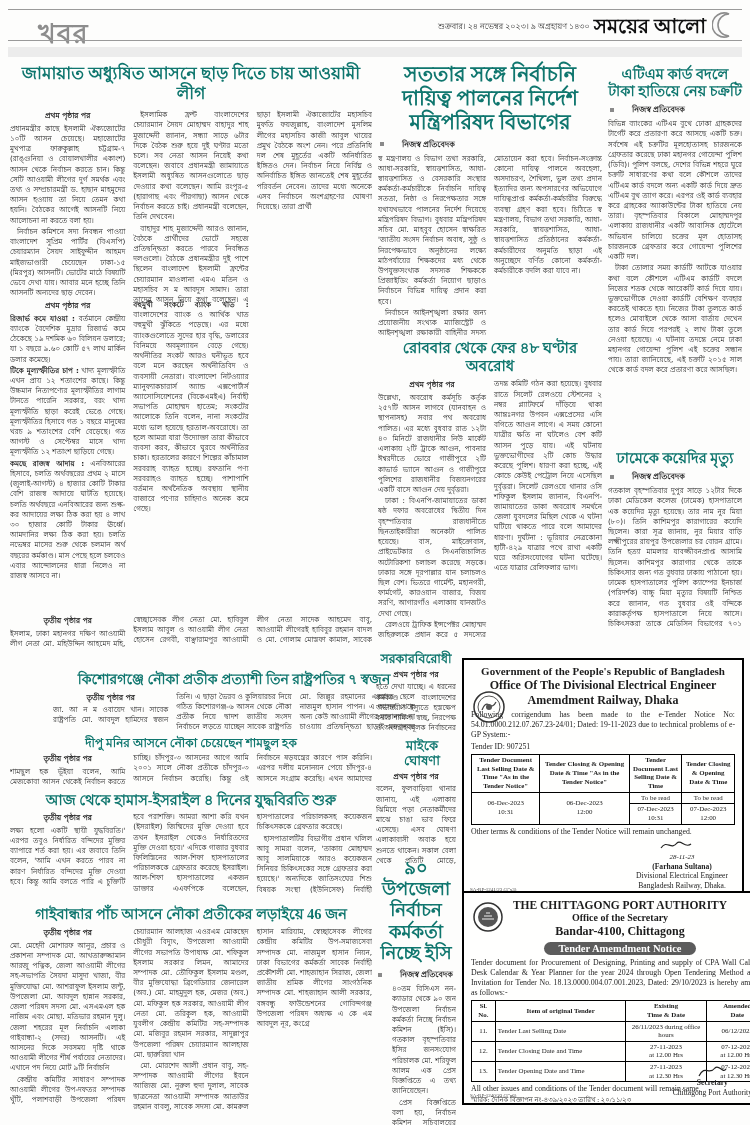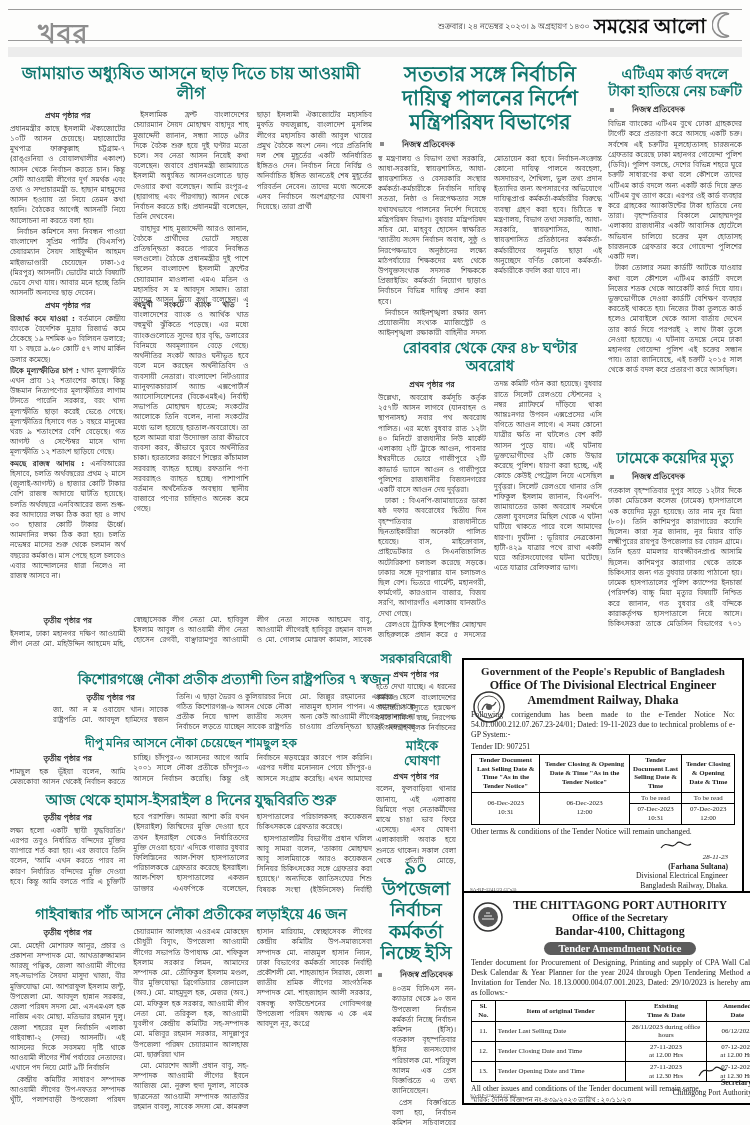--- a/index.html
+++ b/index.html
@@ -34,21 +34,21 @@
   .darkbar { background:#4c4c4c; color:#fff; font-weight:bold; text-align:center;
              font-size:11.5px; padding:1px 0; margin:4px 0 3px 0; letter-spacing:.5px; }
   .pill { background:#5c5c5c; color:#fff; font-weight:bold; text-align:center;
           font-size:10.5px; padding:1px 14px; border-radius:9px; width:max-content;
           margin:3px auto; }
   .adpara { font-size:7.8px; text-align:justify; line-height:1.3; margin:2px 0; }
   table.adtab { border-collapse:collapse; width:100%; margin:2px 0; }
   table.adtab th, table.adtab td { border:1px solid #000; font-size:6.9px; text-align:center;
              padding:1px 2px; line-height:1.25; white-space:pre-line; }
   table.adtab th { font-weight:bold; }
-  .sig { text-align:right; font-size:7.6px; line-height:1.25; position:absolute; }
+  .sig { text-align:center; font-size:7.6px; line-height:1.25; position:absolute; }
   .sig .nm { font-weight:bold; }
   .tiny { position:absolute; font-size:5px; color:#444; }
   .scrib { display:block; margin:0 auto; }
 </style>
 </head>
 <body>
 
 <div class="rule" style="top:9px; left:8px; width:734px;"></div>
 <div class="masthead" style="top:13px; left:38px; font-size:27px;">খবর</div>
 <div class="rule" style="top:40px; left:8px; width:734px;"></div>

